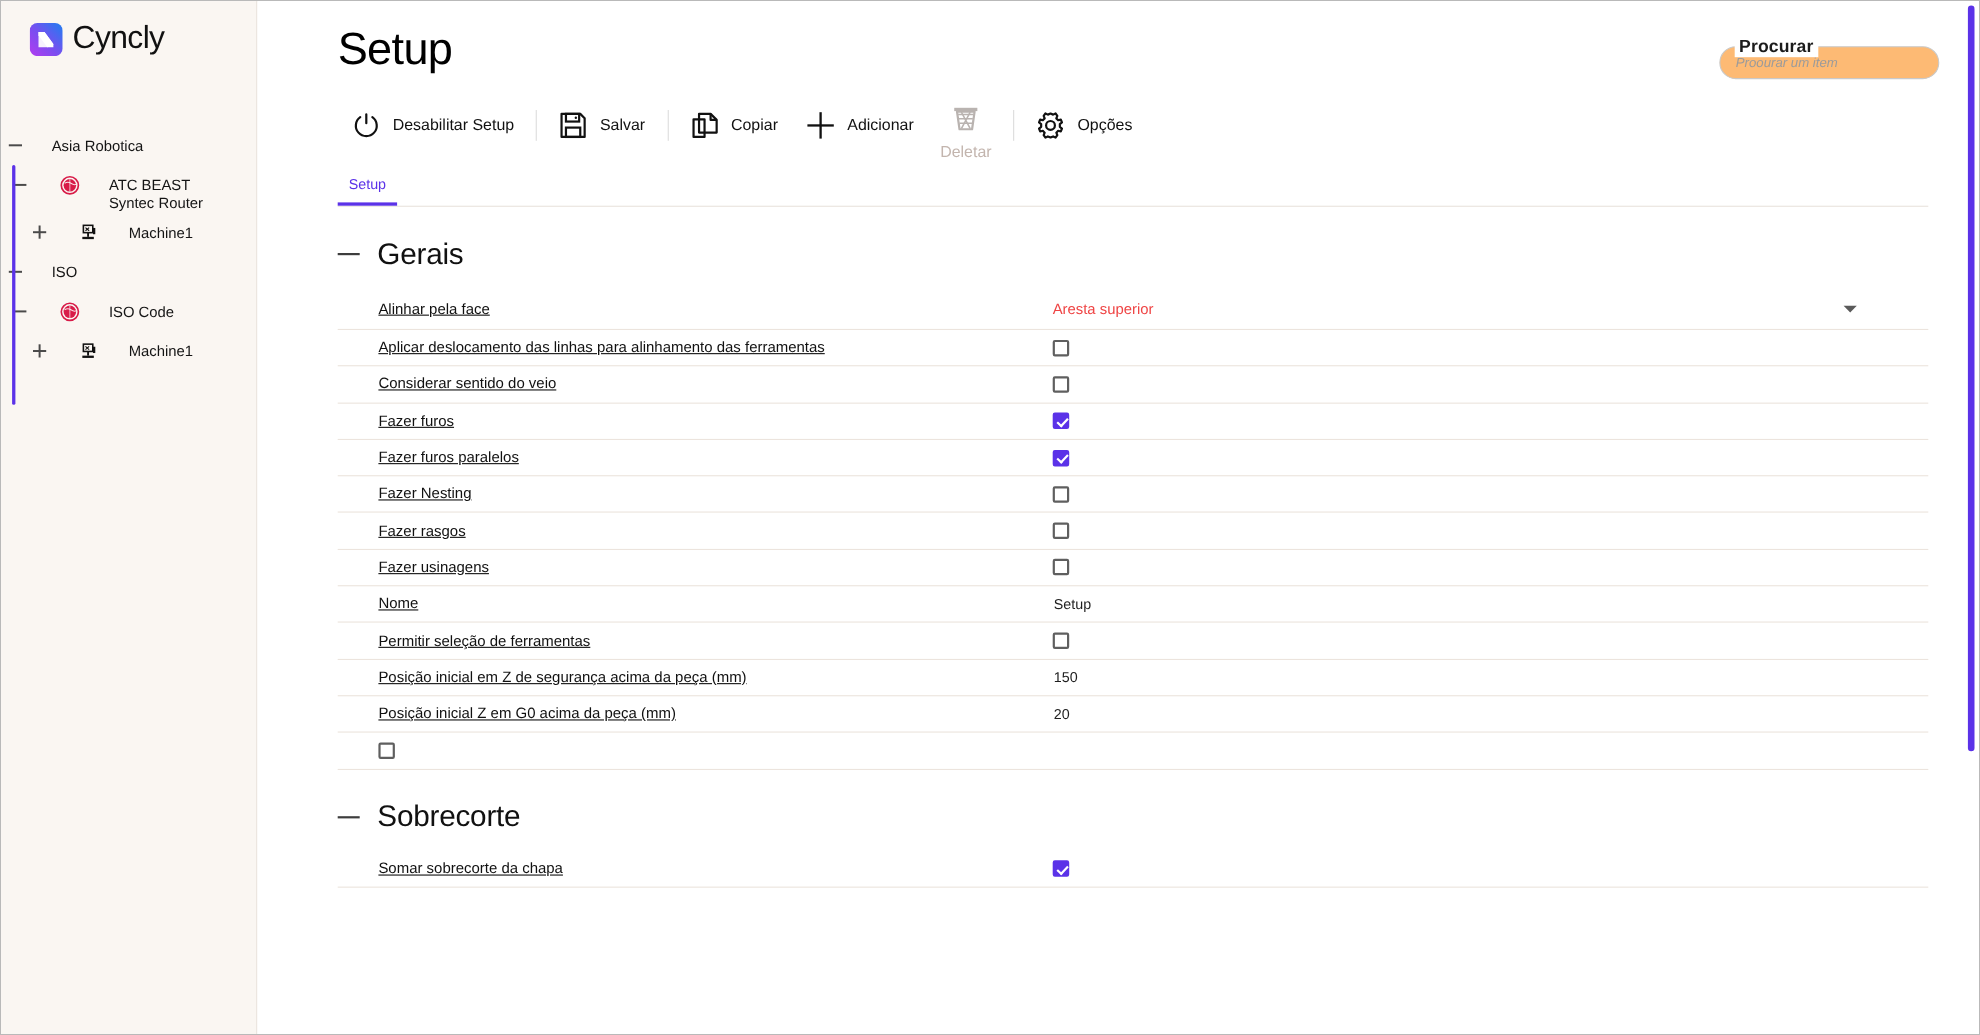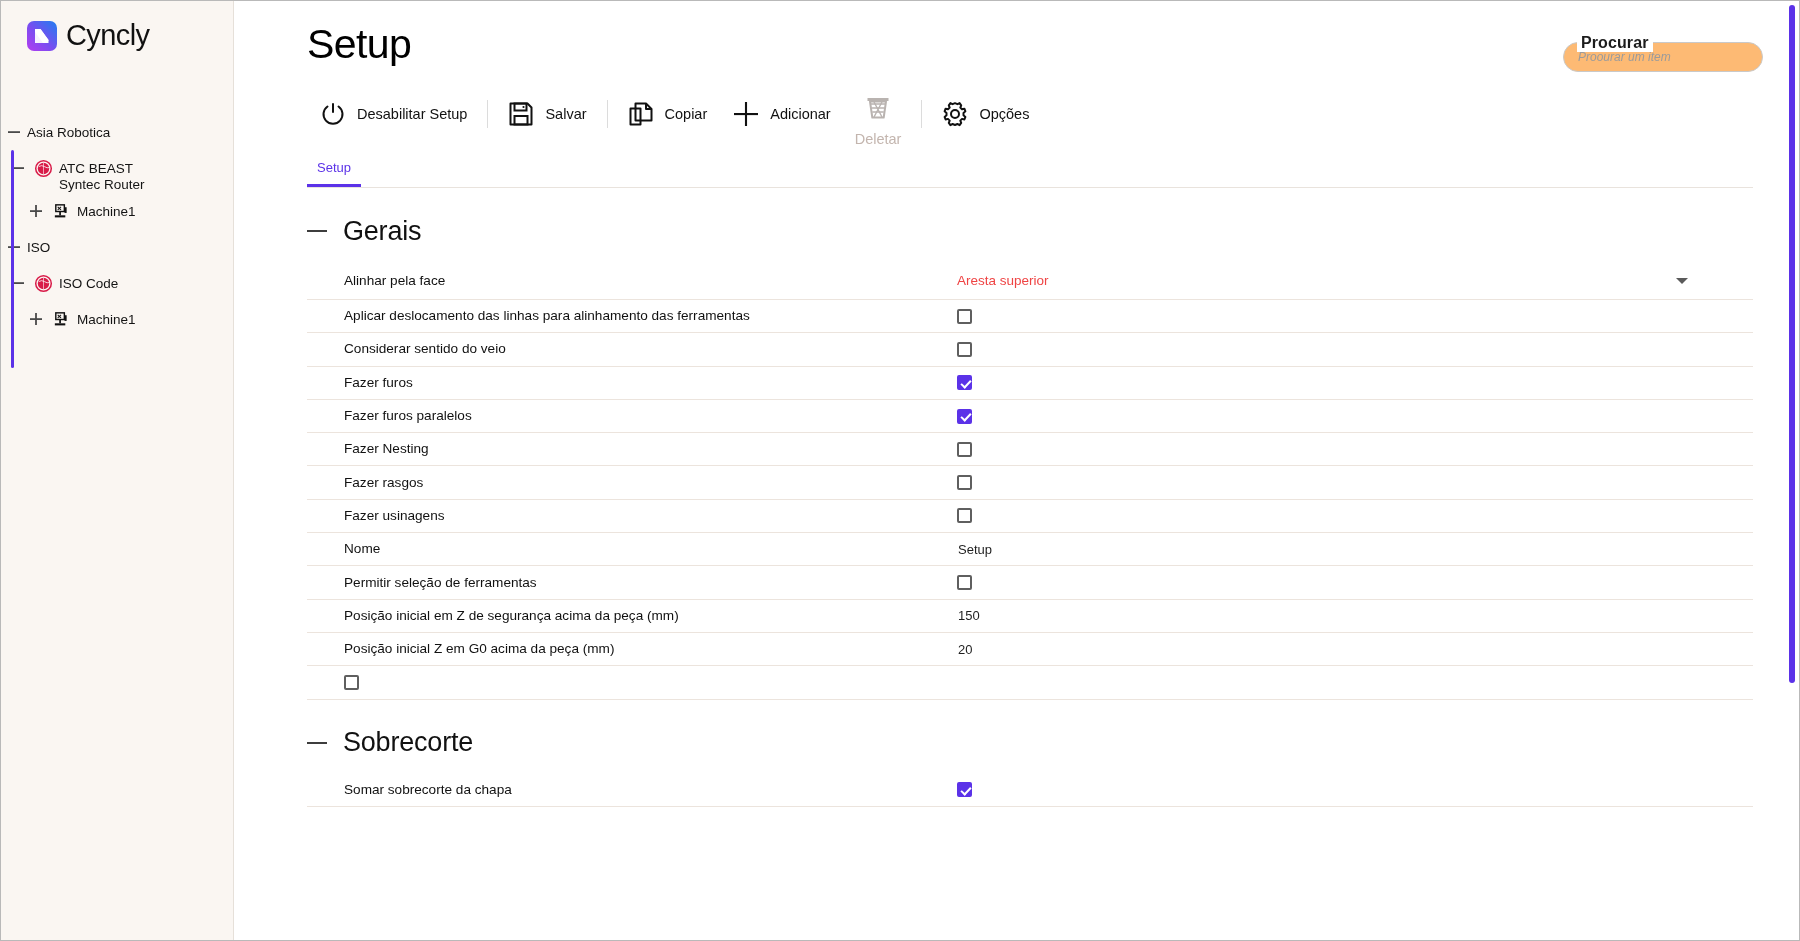--- a/index.html
+++ b/index.html
@@ -51,20 +51,21 @@
     height: 218px;
     background: #5b32e8;
     border-radius: 2px;
   }
   .tree-row {
     display: flex;
     align-items: flex-start;
     min-height: 36px;
     padding: 4px 10px 4px 0;
     cursor: pointer;
+    gap: 20px;
   }
   .tog {
     width: 26px; min-width: 26px;
     display: flex; align-items: center; justify-content: center;
     padding-top: 3px;
     color: #4a4a4a;
   }
   .tog svg { display: block; }
   .tree-icon {
     width: 24px; min-width: 24px;
@@ -201,20 +202,21 @@
     border-bottom: 1px solid #ece4dd;
     padding-left: 37px;
   }
   .row:first-child { border-top: none; }
   .row-label {
     font-size: 13.6px;
     color: #111;
     flex: none;
     width: 613px;
     line-height: 16px;
+    text-decoration: underline;
   }
   .row-value {
     flex: 1;
     display: flex;
     align-items: center;
     font-size: 13px;
     color: #1c1c1c;
     position: relative;
   }
   .val-text { padding-left: 1px; font-size: 13px; color: #1f1f1f; }

